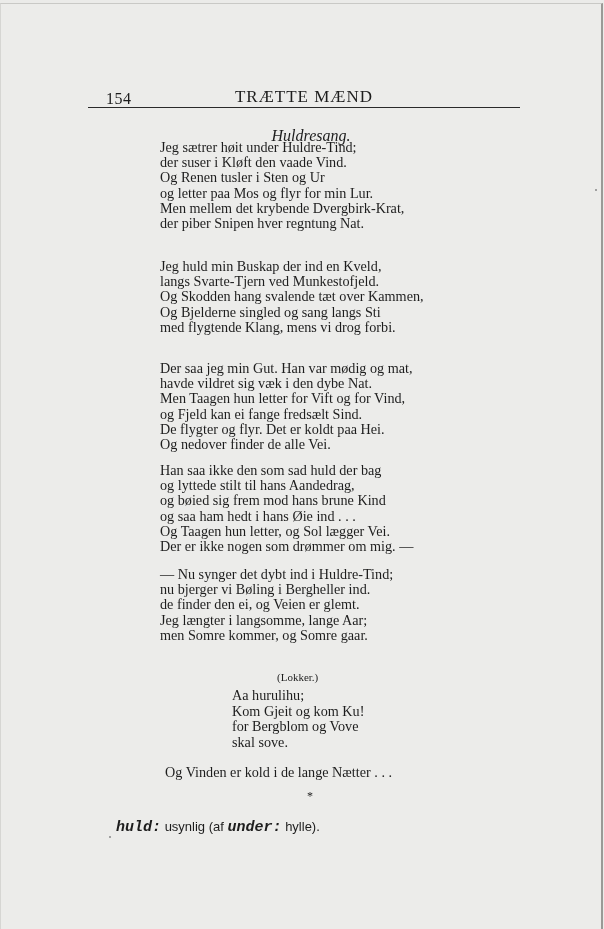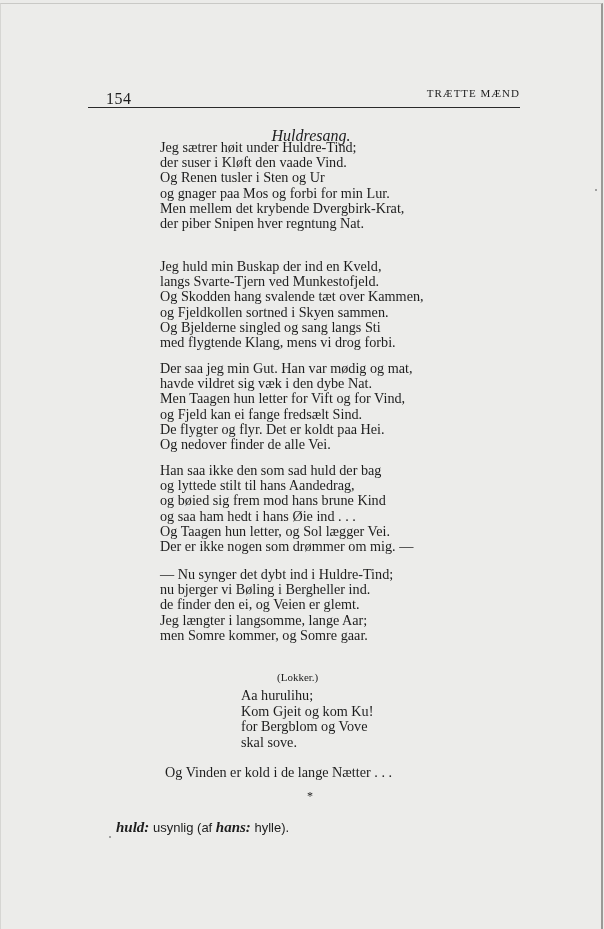--- a/index.html
+++ b/index.html
@@ -40,22 +40,22 @@
       top: 3px;
       font-size: 16px;
       letter-spacing: 0.5px;
       margin-left: 17px;
     }
     .running-head {
       position: absolute;
       left: 0;
       right: 0;
       top: 0;
-      text-align: right;
-      font-size: 11px;
+      text-align: center;
+      font-size: 17px;
       letter-spacing: 1px;
     }
     .poem-title {
       position: absolute;
       left: 0;
       width: 620px;
       top: 123px;
       text-align: center;
       font-style: italic;
       font-size: 16px;
@@ -82,21 +82,21 @@
       font-size: 11px;
     }
     .refrain {
       position: absolute;
       left: 231px;
       top: 684px;
       font-size: 14.2px;
       line-height: 15.6px;
       white-space: nowrap;
     }
-    .refrain .line { display: block; margin-left: 9px; }
+    .refrain .line { display: block; }
     .closing-line {
       position: absolute;
       left: 164px;
       top: 760px;
       font-size: 14.2px;
       white-space: nowrap;
     }
     .asterisk {
       position: absolute;
       left: 306px;
@@ -106,21 +106,21 @@
     .footnote {
       position: absolute;
       left: 115px;
       top: 815px;
       font-size: 14px;
       white-space: nowrap;
       font-family: "Liberation Sans", "DejaVu Sans", sans-serif;
       font-size: 13px;
     }
     .footnote .term {
-      font-family: Liberation Serif, serif;
+      font-family: Liberation Mono, monospace;
       font-style: italic;
       font-weight: bold;
       font-size: 15px;
     }
     .speck {
       position: absolute;
       width: 2px;
       height: 2px;
       border-radius: 1px;
       background: #888;
@@ -135,30 +135,29 @@
     <span class="page-number">154</span>
     <div class="running-head">TRÆTTE MÆND</div>
   </div>
 
   <div class="poem-title">Huldresang.</div>
 
   <div class="stanza s1">
     <span class="line">Jeg sætrer høit under Huldre-Tind;</span>
     <span class="line">der suser i Kløft den vaade Vind.</span>
     <span class="line">Og Renen tusler i Sten og Ur</span>
-    <span class="line">og gnager paa Mos og forbi for min Lur.</span>
+    <span class="line">og letter paa Mos og flyr for min Lur.</span>
     <span class="line">Men mellem det krybende Dvergbirk-Krat,</span>
     <span class="line">der piber Snipen hver regntung Nat.</span>
   </div>
 
   <div class="stanza s2">
     <span class="line">Jeg huld min Buskap der ind en Kveld,</span>
     <span class="line">langs Svarte-Tjern ved Munkestofjeld.</span>
     <span class="line">Og Skodden hang svalende tæt over Kammen,</span>
-    <span class="line">og Fjeldkollen sortned i Skyen sammen.</span>
     <span class="line">Og Bjelderne singled og sang langs Sti</span>
     <span class="line">med flygtende Klang, mens vi drog forbi.</span>
   </div>
 
   <div class="stanza s3">
     <span class="line">Der saa jeg min Gut.  Han var mødig og mat,</span>
     <span class="line">havde vildret sig væk i den dybe Nat.</span>
     <span class="line">Men Taagen hun letter for Vift og for Vind,</span>
     <span class="line">og Fjeld kan ei fange fredsælt Sind.</span>
     <span class="line">De flygter og flyr.  Det er koldt paa Hei.</span>
@@ -189,18 +188,18 @@
     <span class="line">Kom Gjeit og kom Ku!</span>
     <span class="line">for Bergblom og Vove</span>
     <span class="line">skal sove.</span>
   </div>
 
   <div class="closing-line">Og Vinden er kold i de lange Nætter . . .</div>
 
   <div class="asterisk">*</div>
 
   <div class="footnote">
-    <span class="term">huld:</span><span> usynlig (af </span><span class="term">hans:</span><span> hylle).</span>
+    <span class="term">huld:</span><span> usynlig (af </span><span class="term">under:</span><span> hylle).</span>
   </div>
 
   <span class="speck" style="left:108px; top:832px;"></span>
   <span class="speck" style="left:594px; top:185px;"></span>
 </div>
 
 </body></html>

